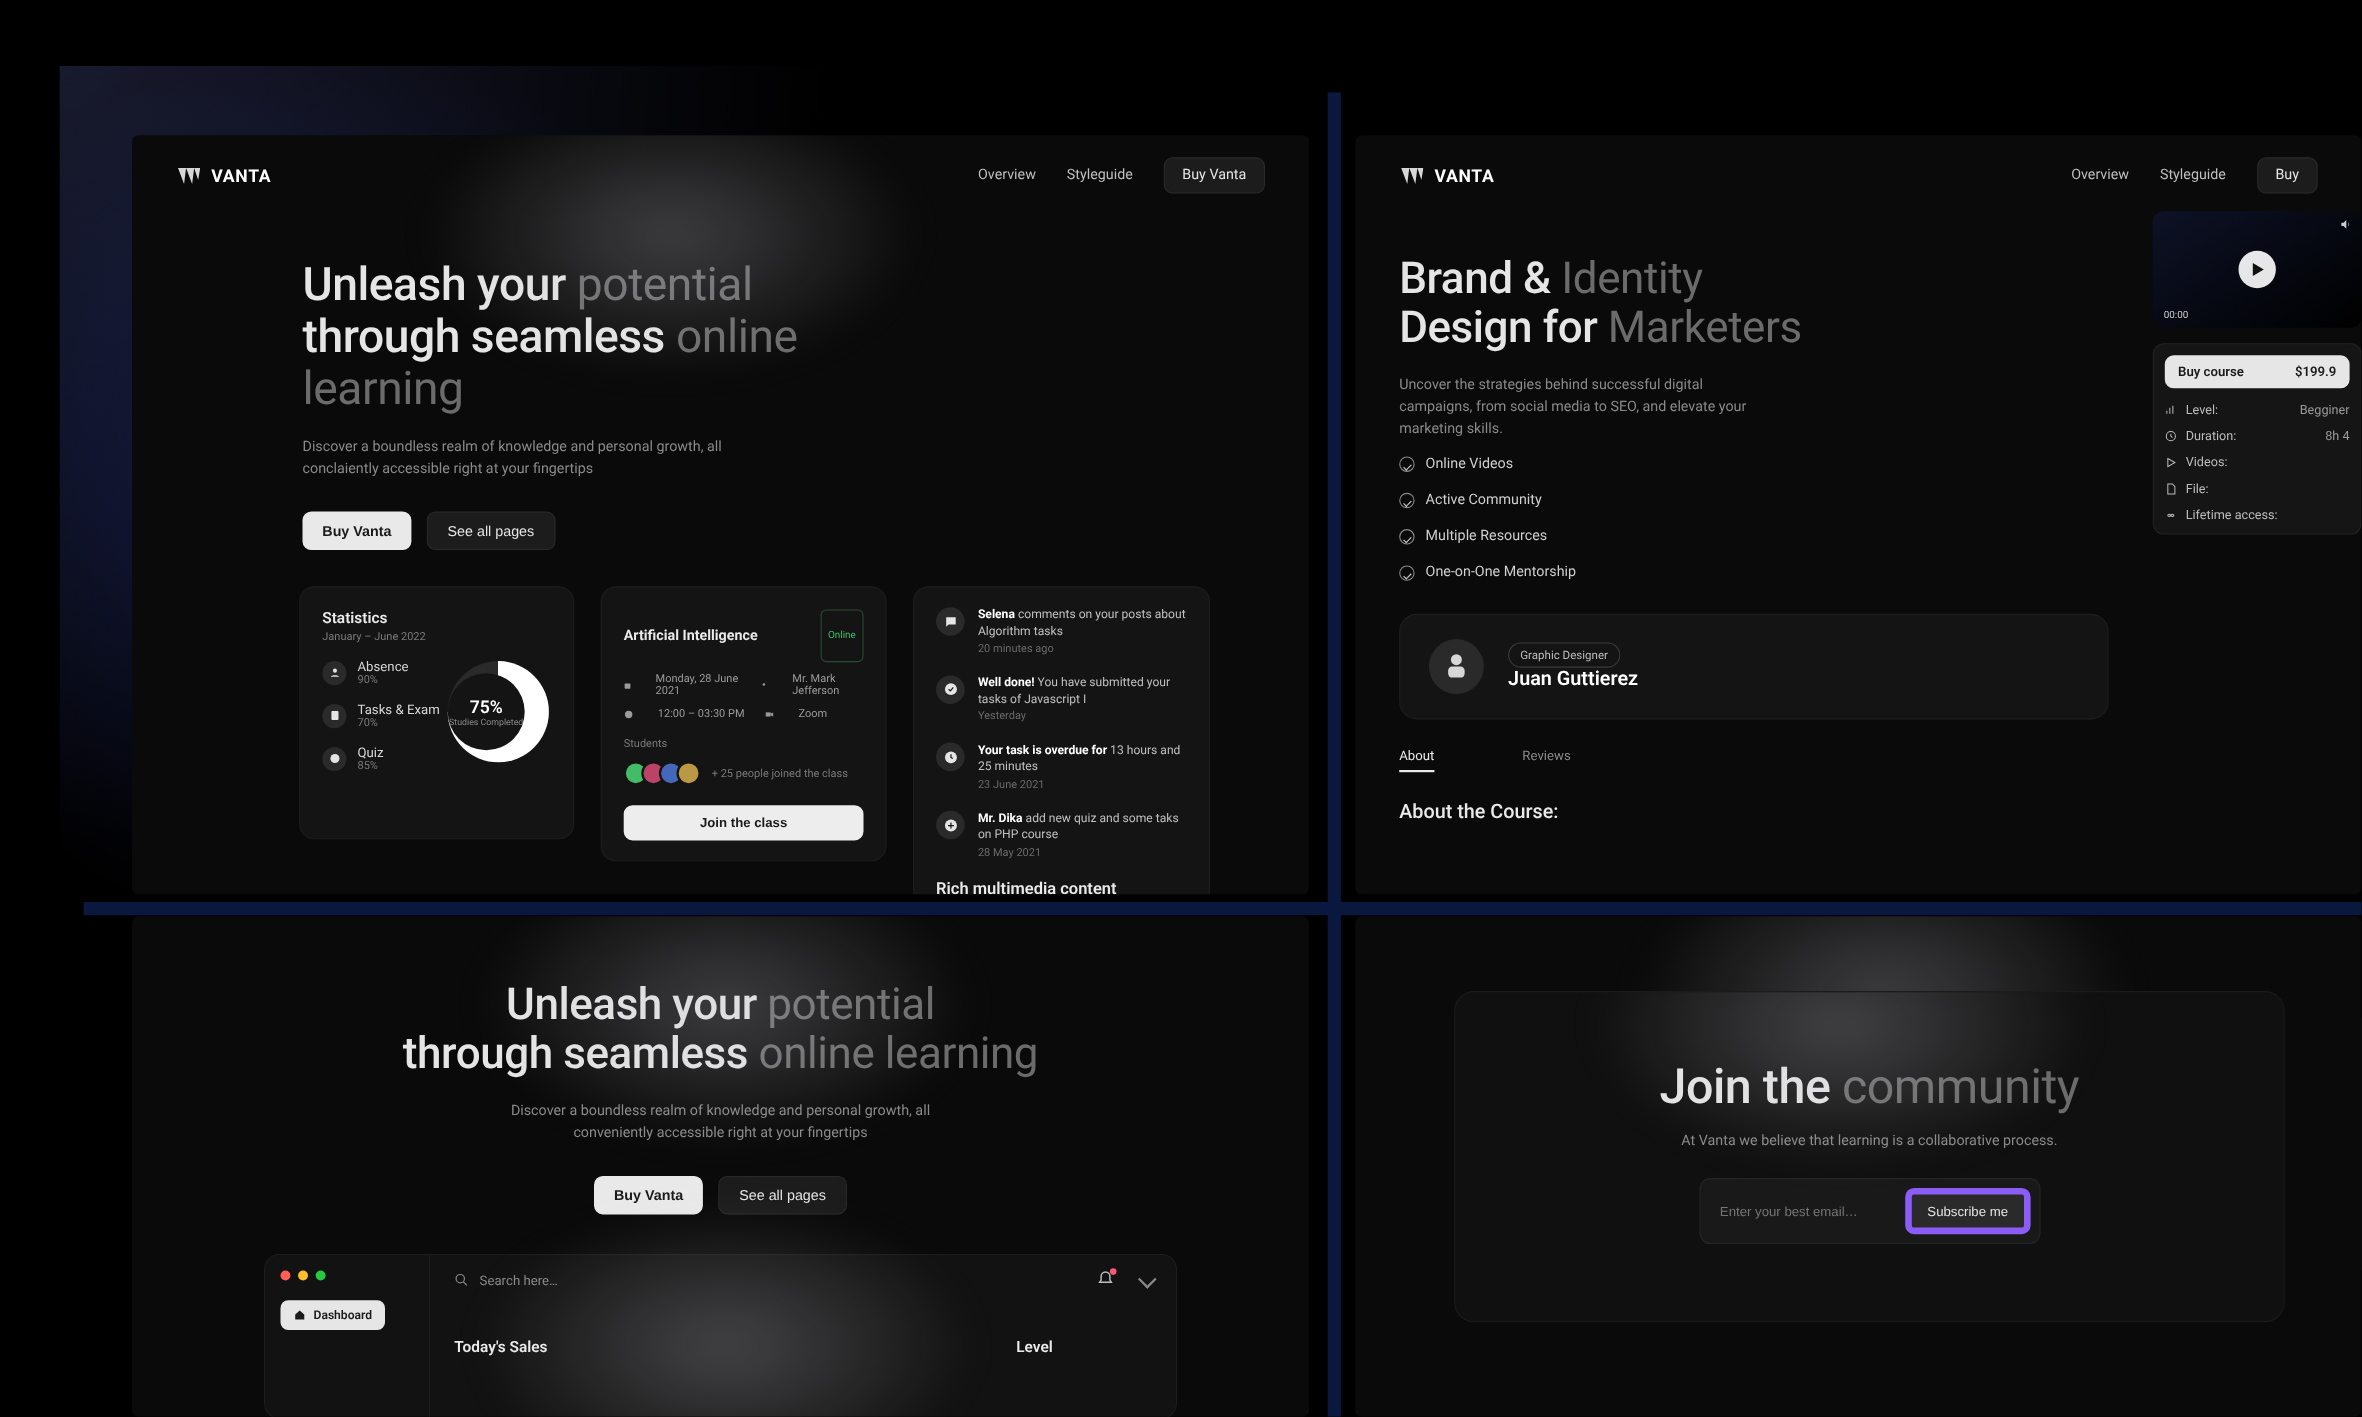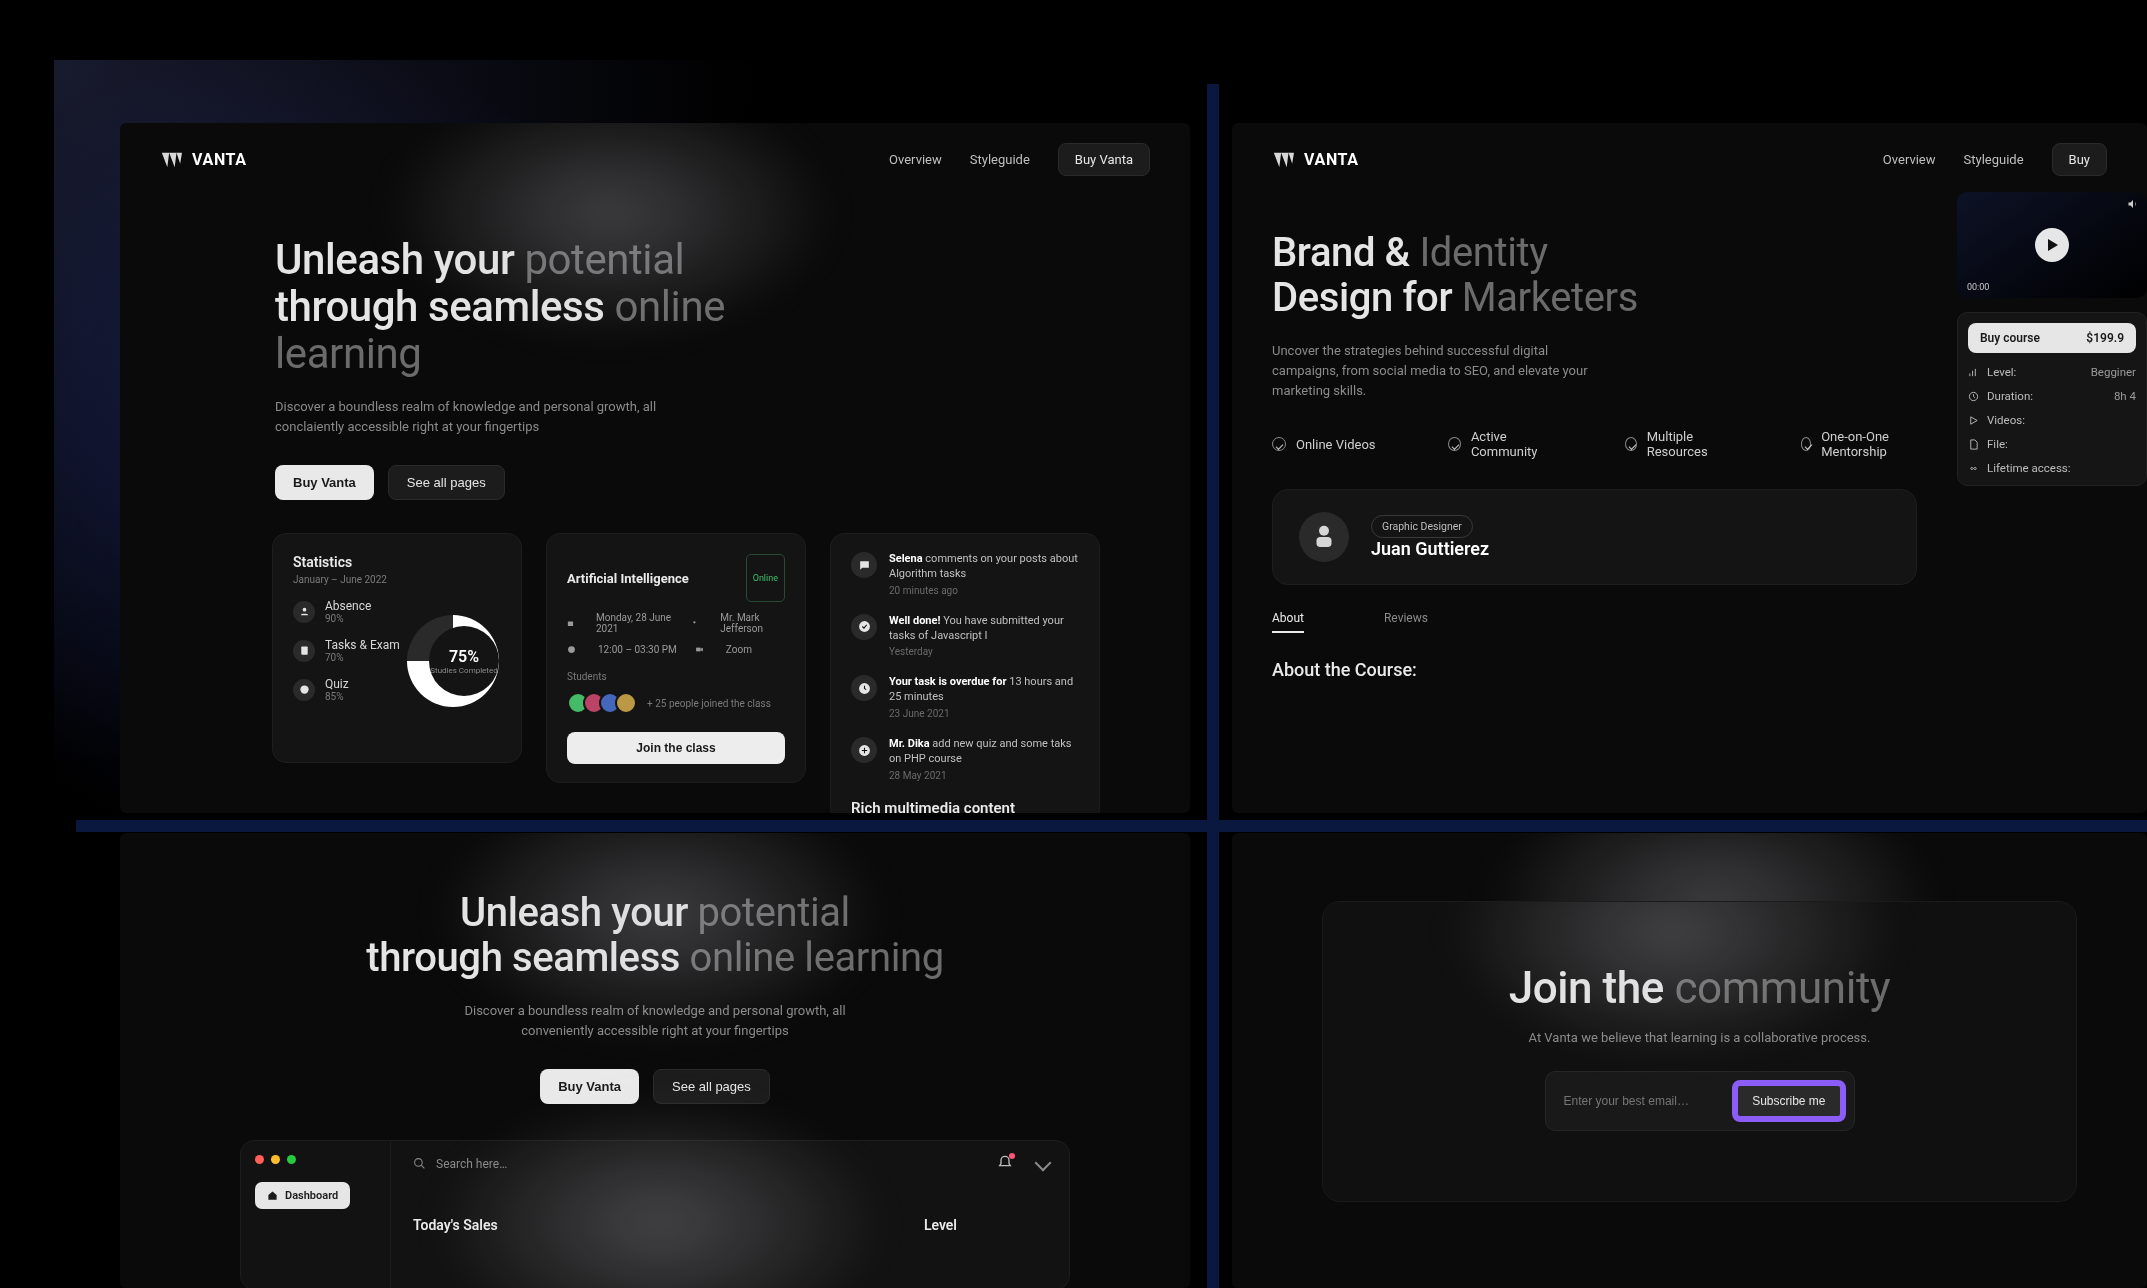--- a/index.html
+++ b/index.html
@@ -39,21 +39,21 @@
 
   
   .cardsA { position:absolute; left:152px; right:30px; bottom:-10px; display:flex; gap:24px; align-items:flex-start; }
   .card { background:#141414; border:1px solid #1e1e1e; border-radius:14px; padding:20px; color:#d7d7d7; }
   .cardA1 { width:250px; height:230px; }
   .cardA2 { width:260px; height:250px; }
   .cardA3 { width:270px; height:290px; padding:18px 20px; }
   .tiny { font-size:10px; color:#7a7a7a; }
   .statline { display:flex; align-items:center; gap:10px; margin-top:14px; font-size:12px; }
   .statline .ico { width:22px; height:22px; border-radius:50%; background:#2a2a2a; display:flex; align-items:center; justify-content:center; color:#eee; font-size:11px; }
-  .ring { position:absolute; right:22px; top:81px; width:92px; height:92px; border-radius:50%; background:conic-gradient(#fff 0 270deg, #2a2a2a 270deg 360deg); display:flex; align-items:center; justify-content:flex-end; }
+  .ring { position:absolute; right:22px; top:67px; width:92px; height:92px; border-radius:50%; background:conic-gradient(#fff 0 270deg, #2a2a2a 270deg 360deg); display:flex; align-items:center; justify-content:flex-start; }
   .ring-inner { width:70px; height:70px; border-radius:50%; background:#141414; display:flex; flex-direction:column; align-items:center; justify-content:center; }
   .ring-pct { font-size:16px; font-weight:600; color:#fff; }
   .ring-label { font-size:8px; color:#8a8a8a; }
 
   .meta-row { display:flex; gap:18px; margin-top:10px; font-size:10px; color:#9a9a9a; }
   .meta-row span { display:flex; align-items:center; gap:22px; }
   .avatars { display:flex; margin-top:10px; align-items:center; }
   .avatars .av { width:22px; height:22px; border-radius:50%; border:2px solid #141414; margin-left:-6px; }
   .avatars .av:first-child { margin-left:0; }
   .av1{background:#4b6;} .av2{background:#b46;} .av3{background:#46b;} .av4{background:#b94;}
@@ -61,21 +61,21 @@
 
   .notif { display:flex; gap:12px; margin-bottom:18px; }
   .notif .nico { width:26px; height:26px; border-radius:50%; background:#2a2a2a; display:flex; align-items:center; justify-content:center; flex:0 0 26px; }
   .notif .ntext { font-size:11px; color:#c0c0c0; line-height:1.35; }
   .notif .ntime { font-size:10px; color:#6a6a6a; margin-top:3px; }
 
   
   .pB-inner { display:flex; gap:40px; padding:0 0 0 40px; }
   .pB-left { flex:1 1 auto; padding-top:55px; }
   .pB-right { width:190px; padding-top:16px; position:relative; }
-  .features { display:grid; grid-template-columns:1fr 1fr 1fr 1fr; gap:18px 60px; margin-top:28px; }
+  .features { display:grid; grid-template-columns:1fr; gap:18px 60px; margin-top:13px; }
   .feat { display:flex; align-items:center; gap:10px; font-size:13px; color:#cfcfcf; }
   .feat .ficon { width:14px; height:14px; border:1.5px solid #8a8a8a; border-radius:50%; position:relative; }
   .feat .ficon::after { content:""; position:absolute; left:3px; top:6px; width:6px; height:3px; border-left:1.5px solid #cfcfcf; border-bottom:1.5px solid #cfcfcf; transform:rotate(-45deg); }
   .author { margin-top:30px; background:#141414; border:1px solid #1e1e1e; border-radius:16px; padding:22px 26px; display:flex; align-items:center; gap:22px; }
   .avatar-big { width:50px; height:50px; border-radius:50%; background:#2a2a2a; display:flex; align-items:center; justify-content:center; font-size:24px; }
   .badge { font-size:10.5px; color:#bdbdbd; border:1px solid #3a3a3a; border-radius:999px; padding:4px 10px; display:inline-block; margin-bottom:0; }
   .tabs { display:flex; gap:80px; margin-top:26px; font-size:12px; color:#8a8a8a; }
   .tabs .active { color:#eaeaea; border-bottom:2px solid #eaeaea; padding-bottom:6px; }
   .about-h { margin-top:26px; font-size:18px; color:#eaeaea; font-weight:500; }
 

